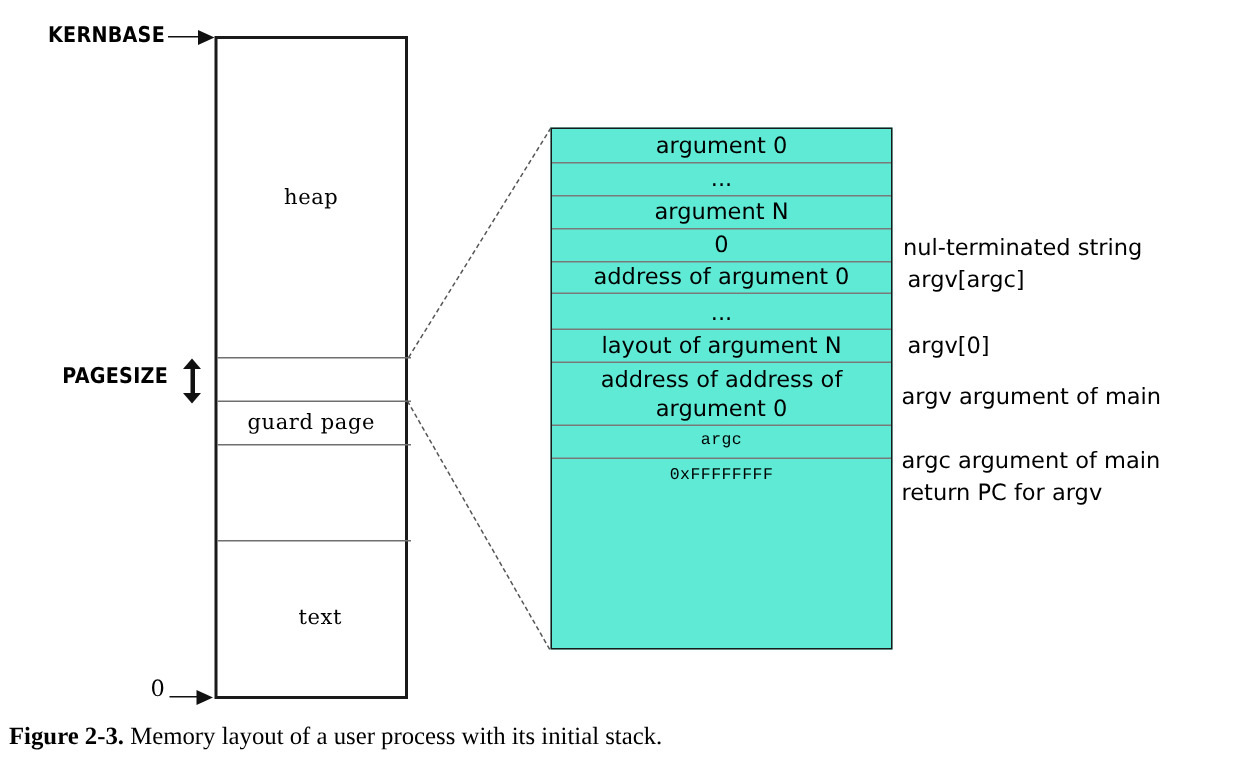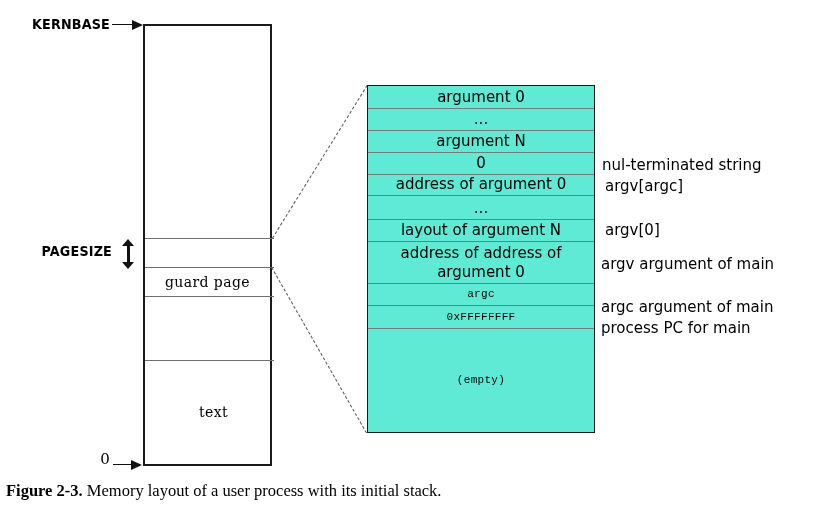--- a/index.html
+++ b/index.html
@@ -69,20 +69,23 @@
 
 <div id="stage">
 
   <div class="abs" id="mem-box">
 
     <div class="seg-div" style="top:212px;"></div>
     <div class="seg-div" style="top:241px;"></div>
     <div class="seg-div" style="top:270px;"></div>
     <div class="seg-div" style="top:334px;"></div>
 
+    <div class="mem-seg" style="top:0px;height:212px;">
+      <span class="mem-label">heap</span>
+    </div>
     <div class="mem-seg" style="top:241px;height:29px;">
       <span class="mem-label">guard page</span>
     </div>
     <div class="mem-seg" style="top:334px;height:104px;padding-left:12px;">
       <span class="mem-label">text</span>
     </div>
   </div>
 
   <div class="abs side-lbl" style="left:2px;top:16px;width:108px;text-align:right;">KERNBASE</div>
   <div class="arrow-line" style="left:112px;top:24px;width:22px;"></div>
@@ -127,30 +130,27 @@
     </div>
     <div class="srow" style="top:156px;height:42px;">
       <span class="txt" style="line-height:19px;">address of address of argument 0</span>
     </div>
     <div class="srow" style="top:198px;height:22px;">
       <span class="txt serifish">argc</span>
     </div>
     <div class="srow" style="top:220px;height:23px;">
       <span class="txt serifish">0xFFFFFFFF</span>
     </div>
-    <div class="srow" style="top:243px;height:102px;border-bottom:none;">
-      <span class="txt serifish">(empty)</span>
-    </div>
   </div>
 
   <div class="annot" style="left:602px;top:156px;">nul-terminated string</div>
   <div class="annot" style="left:605px;top:177px;">argv[argc]</div>
   <div class="annot" style="left:605px;top:221px;">argv[0]</div>
   <div class="annot" style="left:601px;top:255px;">argv argument of main</div>
   <div class="annot" style="left:601px;top:298px;">argc argument of main</div>
-  <div class="annot" style="left:601px;top:319px;">process PC for main</div>
+  <div class="annot" style="left:601px;top:319px;">return PC for argv</div>
 
   <div id="caption">
     <b>Figure 2-3.</b>
     <span>Memory layout of a user process with its initial stack.</span>
   </div>
 
 </div>
 
 </body></html>

